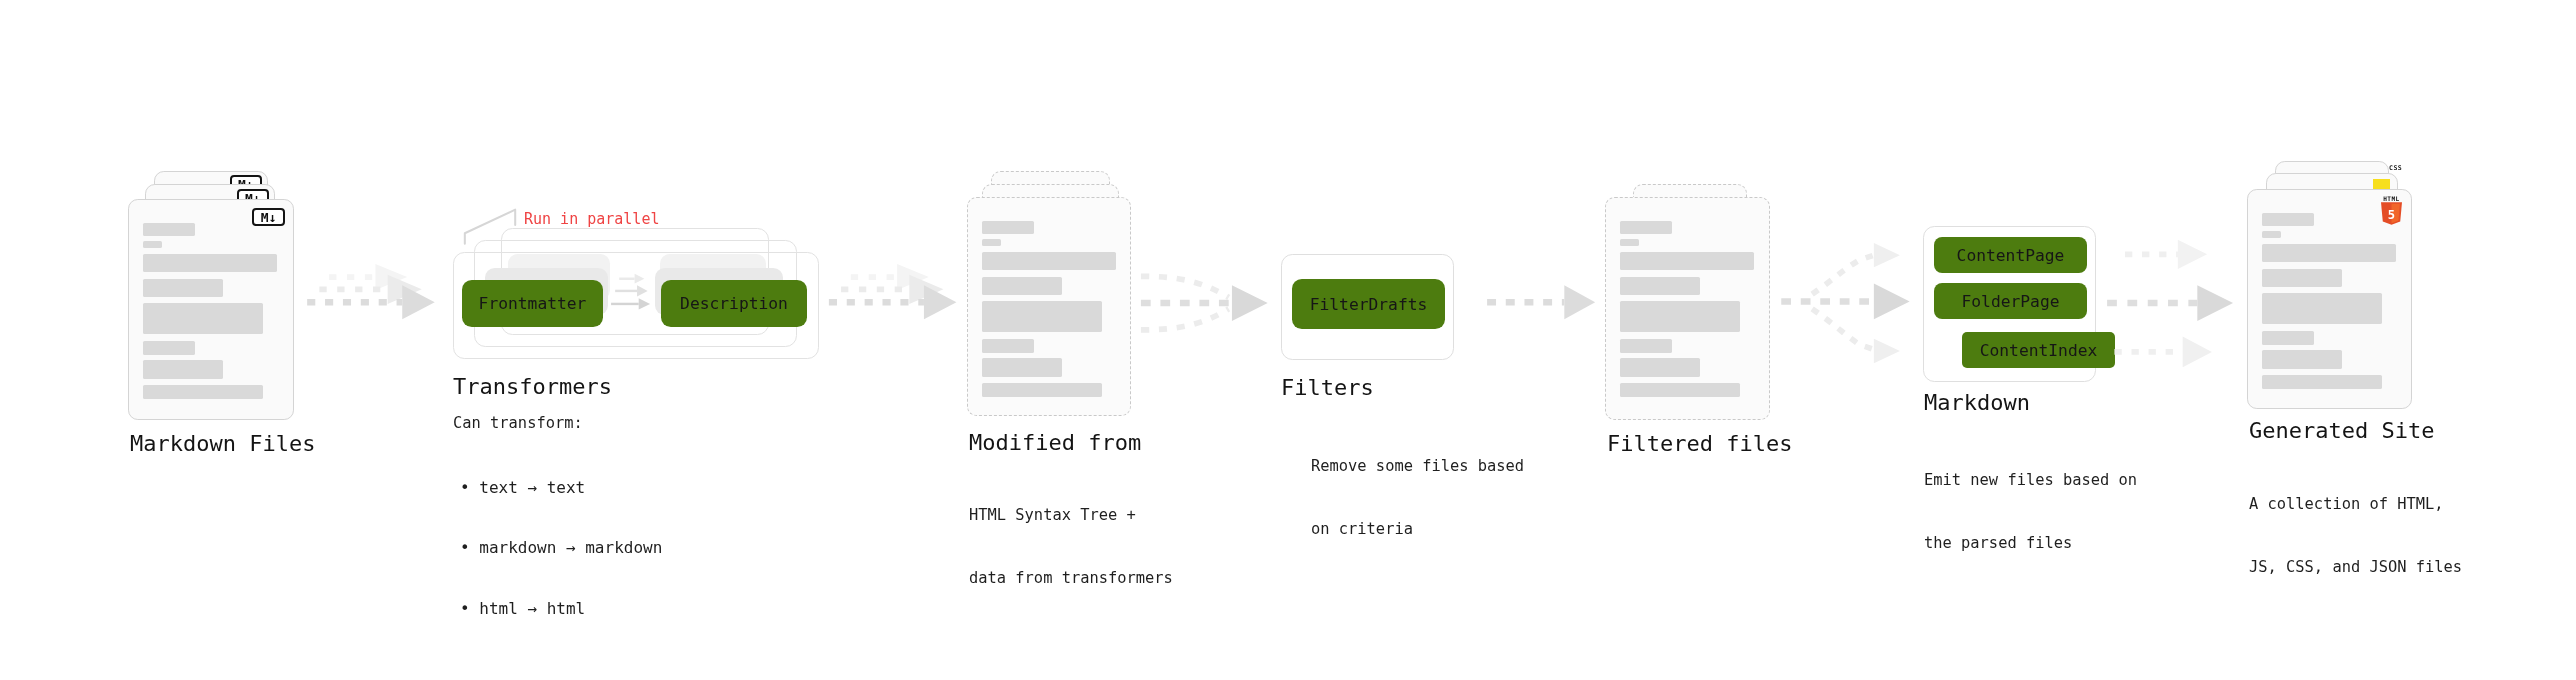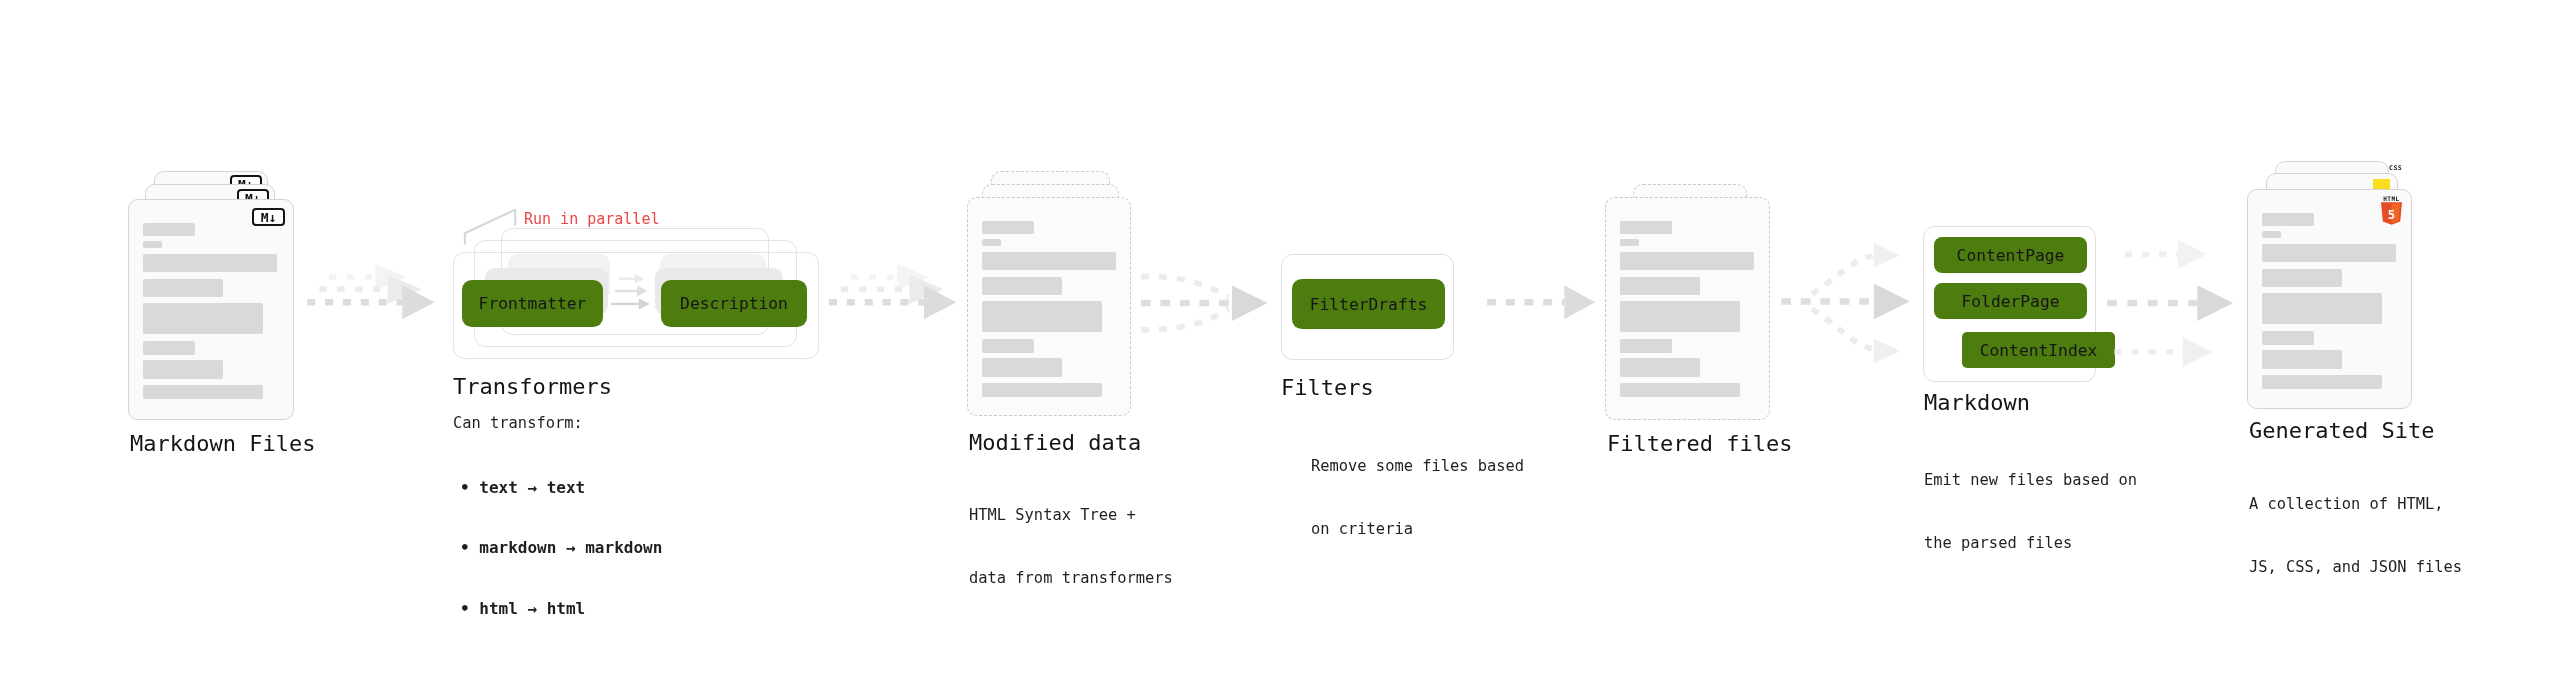--- a/index.html
+++ b/index.html
@@ -24,21 +24,21 @@
   
   .frame{position:absolute;border:1.6px solid #e2e2e2;border-radius:11.4px;background:transparent;box-sizing:border-box;}
   .pill{position:absolute;background:#4d7c0f;border-radius:9.8px;display:flex;align-items:center;justify-content:center;
         font-size:16.3px;color:#161616;white-space:nowrap;}
   .pill.ghost1{background:#e9e9e9;}
   .pill.ghost2{background:#f2f2f2;}
   .box{position:absolute;border:1.6px solid #dfdfdf;border-radius:11.4px;background:#ffffff;box-sizing:border-box;}
   
   .title{position:absolute;font-size:22px;color:#141414;white-space:nowrap;}
   .desc{position:absolute;font-size:15.4px;color:#1f1f1f;line-height:21px;white-space:pre;}
-  .bullets{position:absolute;font-size:16px;color:#1f1f1f;line-height:20.3px;white-space:pre;font-weight:bold;}
+  .bullets{position:absolute;font-size:16px;color:#1f1f1f;line-height:20.3px;white-space:pre;}
   .annotation{position:absolute;font-size:15px;color:#ef4444;white-space:nowrap;}
   
   .js-badge{position:absolute;width:16.3px;height:10.6px;background:#f7df1e;}
   .css-badge{position:absolute;width:18px;text-align:center;}
   .css-badge .css-text{font-size:6.5px;font-weight:bold;color:#222;line-height:6.5px;letter-spacing:0.4px;margin-left:24px;}
   .css-badge .css-bar{width:13px;height:2.4px;background:#2965f1;margin:0.8px auto 0;}
   .html5-badge{position:absolute;width:23px;text-align:center;}
   .html5-badge .html5-text{font-size:6.1px;font-weight:bold;color:#111;line-height:7.3px;letter-spacing:0.4px;}
   svg.overlay{position:absolute;left:0;top:0;z-index:6;pointer-events:none;}
   .z1{z-index:1}.z2{z-index:2}.z3{z-index:3}.z4{z-index:4}
@@ -169,21 +169,21 @@
     <div class="file-card dashed z3" style="left:967px;top:197px;width:164px;height:219px;">
       <div class="bar b1"></div>
       <div class="bar b2"></div>
       <div class="bar b3"></div>
       <div class="bar b4"></div>
       <div class="bar b5"></div>
       <div class="bar b6"></div>
       <div class="bar b7"></div>
       <div class="bar b8"></div>
     </div>
-    <div class="title" style="left:969px;top:430px;">Modified data</div>
+    <div class="title" style="left:969px;top:430px;">Modified from</div>
     <div class="desc" style="left:969px;top:463px;">
       <div>HTML Syntax Tree +</div>
       <div>data from transformers</div>
     </div>
   </div>
 
   <div>
     <div class="box z1" style="left:1281px;top:254px;width:173px;height:106px;"></div>
     <div class="pill z2" style="left:1292px;top:279px;width:153px;height:50px;">
       <span>FilterDrafts</span>

